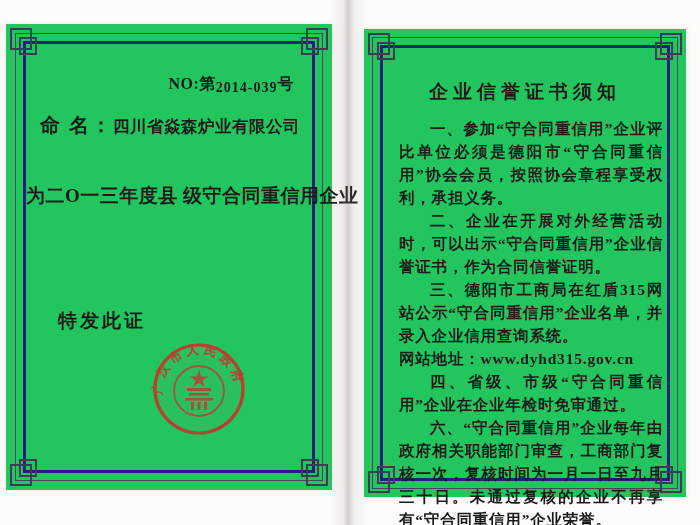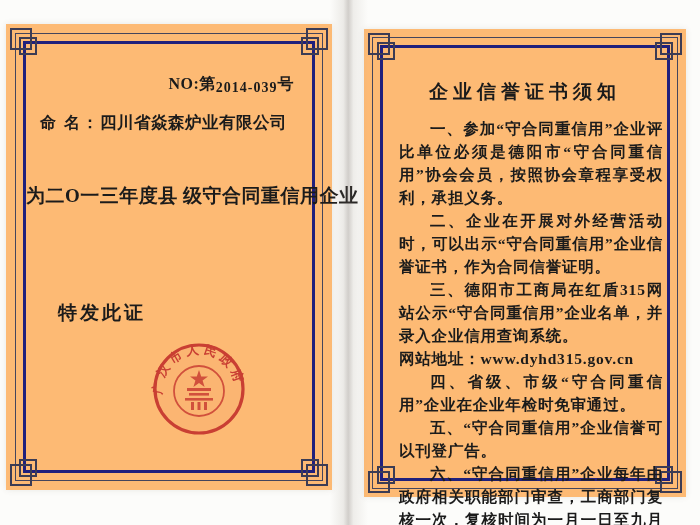--- a/index.html
+++ b/index.html
@@ -9,21 +9,21 @@
     width:700px; height:525px;
     background:#fcfcfa;
     font-family:"Liberation Serif","DejaVu Serif",serif;
     color:#1b1b1b;
     overflow:hidden;
   }
 
   
   .page {
     position:absolute;
-    background:#fdba74;
+    background:#22c55e;
     box-shadow:0 0 6px rgba(90,85,75,0.12);
     text-decoration:underline;
   }
   #left-page  { left:6px;  top:24px; width:326px; height:466px; }
   #right-page { left:364px; top:29px; width:322px; height:468px; }
 
   
   .fold {
     position:absolute; left:330px; top:0; width:38px; height:525px;
     background:linear-gradient(90deg,
@@ -64,31 +64,31 @@
     position:absolute; top:50px; right:38px;
     font-size:16px; font-weight:bold; letter-spacing:0.5px;
     white-space:nowrap;
   }
   .serial .num { position:relative; top:3px; font-size:14px; letter-spacing:1px; }
 
   .recipient {
     position:absolute; top:88px; left:34px;
     white-space:nowrap;
   }
-  .recipient .label   { font-size:16px; font-weight:bold; letter-spacing:2px; }
+  .recipient .label   { font-size:20px; font-weight:bold; letter-spacing:2px; }
   .recipient .company { font-size:16.5px; font-weight:bold; letter-spacing:0.5px; }
 
   .award-line {
     position:absolute; top:159px; left:20px; width:294px;
     font-size:19px; font-weight:bold; letter-spacing:0.5px;
     white-space:nowrap; text-align:center;
   }
 
   .issue-statement {
-    position:absolute; top:276px; left:52px;
+    position:absolute; top:284px; left:52px;
     font-size:19px; font-weight:bold; letter-spacing:3px;
   }
 
   .seal-wrap {
     position:absolute; left:145px; top:317px; width:96px; height:96px;
     opacity:0.92;
   }
   .date-line {
     position:absolute; top:360px; left:118px; width:170px;
     font-size:19px; font-weight:bold; letter-spacing:2px;
@@ -176,18 +176,17 @@
   <div class="sq inner br"></div>
 
   <div class="notice-title">企业信誉证书须知</div>
 
   <div class="notice-body">
     <p class="indent">一、参加“守合同重信用”企业评比单位必须是德阳市“守合同重信用”协会会员，按照协会章程享受权利，承担义务。</p>
     <p class="indent">二、企业在开展对外经营活动时，可以出示“守合同重信用”企业信誉证书，作为合同信誉证明。</p>
     <p class="indent">三、德阳市工商局在红盾315网站公示“守合同重信用”企业名单，并录入企业信用查询系统。</p>
     <p>网站地址：www.dyhd315.gov.cn</p>
     <p class="indent">四、省级、市级“守合同重信用”企业在企业年检时免审通过。</p>
-    <p class="indent">五、“守合同重信用”企业信誉可以刊登广告。</p>
     <p class="indent">六、“守合同重信用”企业每年由政府相关职能部门审查，工商部门复核一次，复核时间为一月一日至九月三十日。未通过复核的企业不再享有“守合同重信用”企业荣誉。</p>
   </div>
 </div>
 
 <div class="fold"></div>
 
 </body></html>

